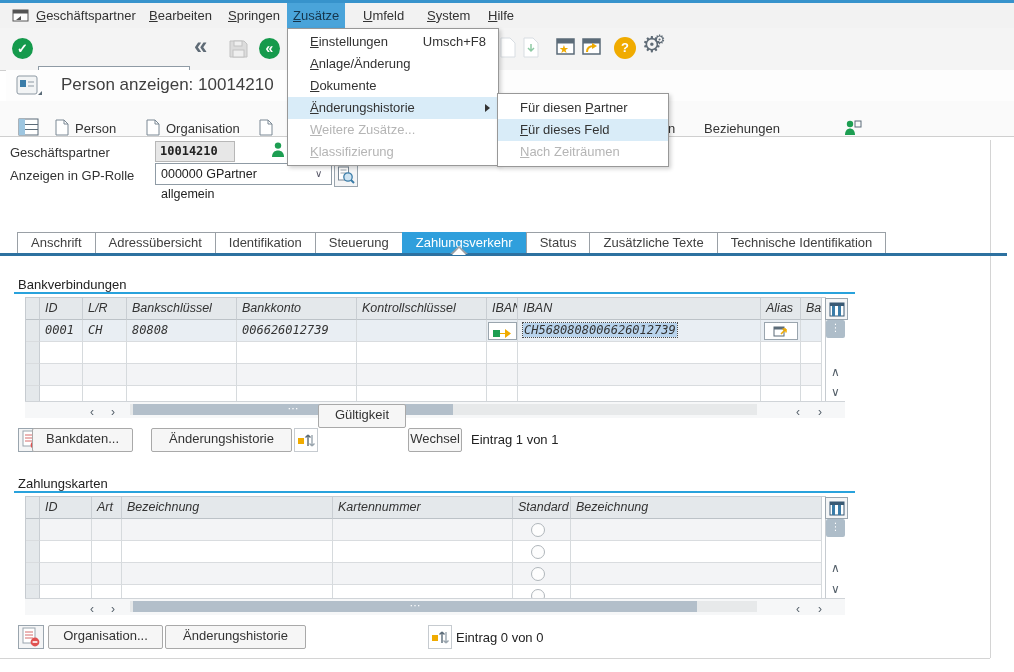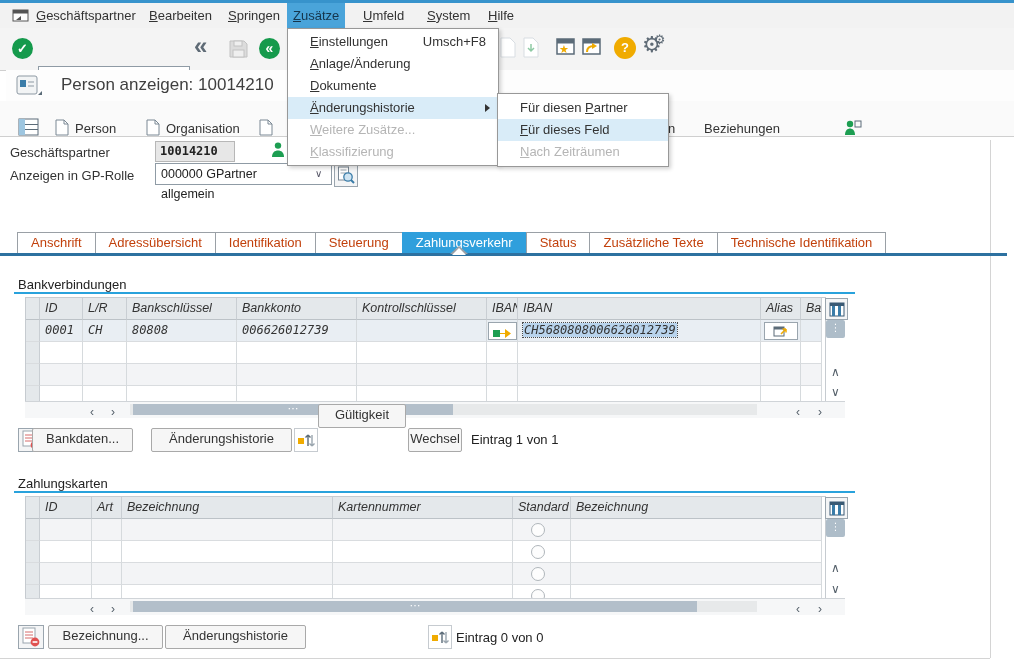--- a/index.html
+++ b/index.html
@@ -27,21 +27,21 @@
   .flabel{position:absolute;font-size:13px;color:#333;}
   .dispfield{position:absolute;background:#e7e7e7;border:1px solid #b7b7b7;height:19px;line-height:19px;
              font-family:"DejaVu Sans Mono",monospace;font-size:12px;padding:0 4px;color:#222;font-weight:bold;}
   .select{position:absolute;background:#fff;border:1px solid #8f9ba5;height:20px;line-height:20px;
           font-size:12.5px;padding:0 18px 0 5px;color:#222;}
   .selchev{position:absolute;font-size:10px;color:#556;}
   .iconbtn{position:absolute;background:#f4f5f6;border:1px solid #9aa5ae;display:flex;align-items:center;justify-content:center;}
   
   .tabs{position:absolute;left:18px;top:232px;display:flex;}
   .tab{height:20px;line-height:20px;padding:0 13px;background:#fff;border:1px solid #9aa0a6;margin-left:-1px;
-       font-size:13px;color:#c2410c;white-space:nowrap;}
+       font-size:13px;color:#404040;white-space:nowrap;}
   .tab.active{background:#2f9fdc;border-color:#2f9fdc;color:#fff;}
   .tabline{position:absolute;left:0;top:253px;width:1007px;height:3px;background:#2d71a0;}
   .notch-o{position:absolute;left:450px;top:246px;width:0;height:0;border-left:9px solid transparent;
            border-right:9px solid transparent;border-bottom:8px solid #9aa0a6;z-index:4;}
   .notch-i{position:absolute;left:452px;top:248px;width:0;height:0;border-left:7px solid transparent;
            border-right:7px solid transparent;border-bottom:7px solid #fff;z-index:5;}
   
   .grouptitle{position:absolute;font-size:13px;color:#222;}
   .groupline{position:absolute;height:2px;background:#29a2dc;}
   .tablewrap{position:absolute;overflow:hidden;border:1px solid #c6cbd0;background:#fff;}
@@ -429,21 +429,21 @@
   <span class="iconbtn" style="left:18px;top:625px;width:24px;height:22px">
     <svg width="20" height="20">
         <rect x="2" y="1" width="12" height="15" fill="#fff" stroke="#9aa5ae"></rect>
         <line x1="4" y1="5" x2="12" y2="5" stroke="#d66a6a"></line>
         <line x1="4" y1="8" x2="12" y2="8" stroke="#d66a6a"></line>
         <line x1="4" y1="11" x2="12" y2="11" stroke="#d66a6a"></line>
         <circle cx="14" cy="15" r="4.4" fill="#e05252"></circle>
         <rect x="11.6" y="14.2" width="4.8" height="1.6" fill="#fff"></rect>
       </svg>
   </span>
-  <span class="btn" style="left:48px;top:625px;width:113px">Bezeichnung...</span>
+  <span class="btn" style="left:48px;top:625px;width:113px">Organisation...</span>
   <span class="btn" style="left:165px;top:625px;width:139px">Änderungshistorie</span>
   <span class="iconbtn" style="left:428px;top:625px;width:22px;height:22px;background:#fff;border-color:#c6cbd0">
     <svg width="18" height="16">
         <rect x="1" y="6" width="6" height="6" fill="#f0ab00"></rect>
         <path d="M11 14V3m0 0L8.5 5.5M11 3l2.5 2.5" stroke="#5b6b78" stroke-width="1.4" fill="none"></path>
         <path d="M15 3v11m0 0l-2.5-2.5M15 14l2.5-2.5" stroke="#9aa5ae" stroke-width="1.4" fill="none"></path>
       </svg>
   </span>
   <span class="statictext" style="left:456px;top:630px">Eintrag 0 von 0</span>
 

